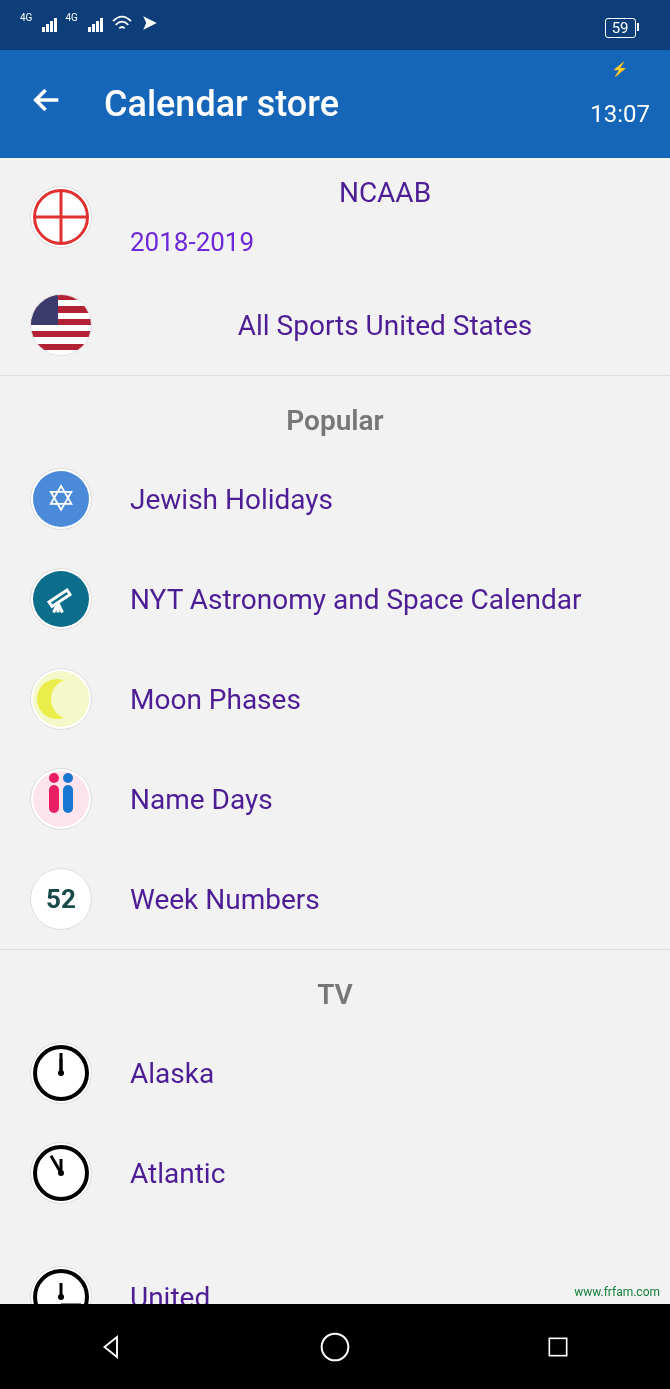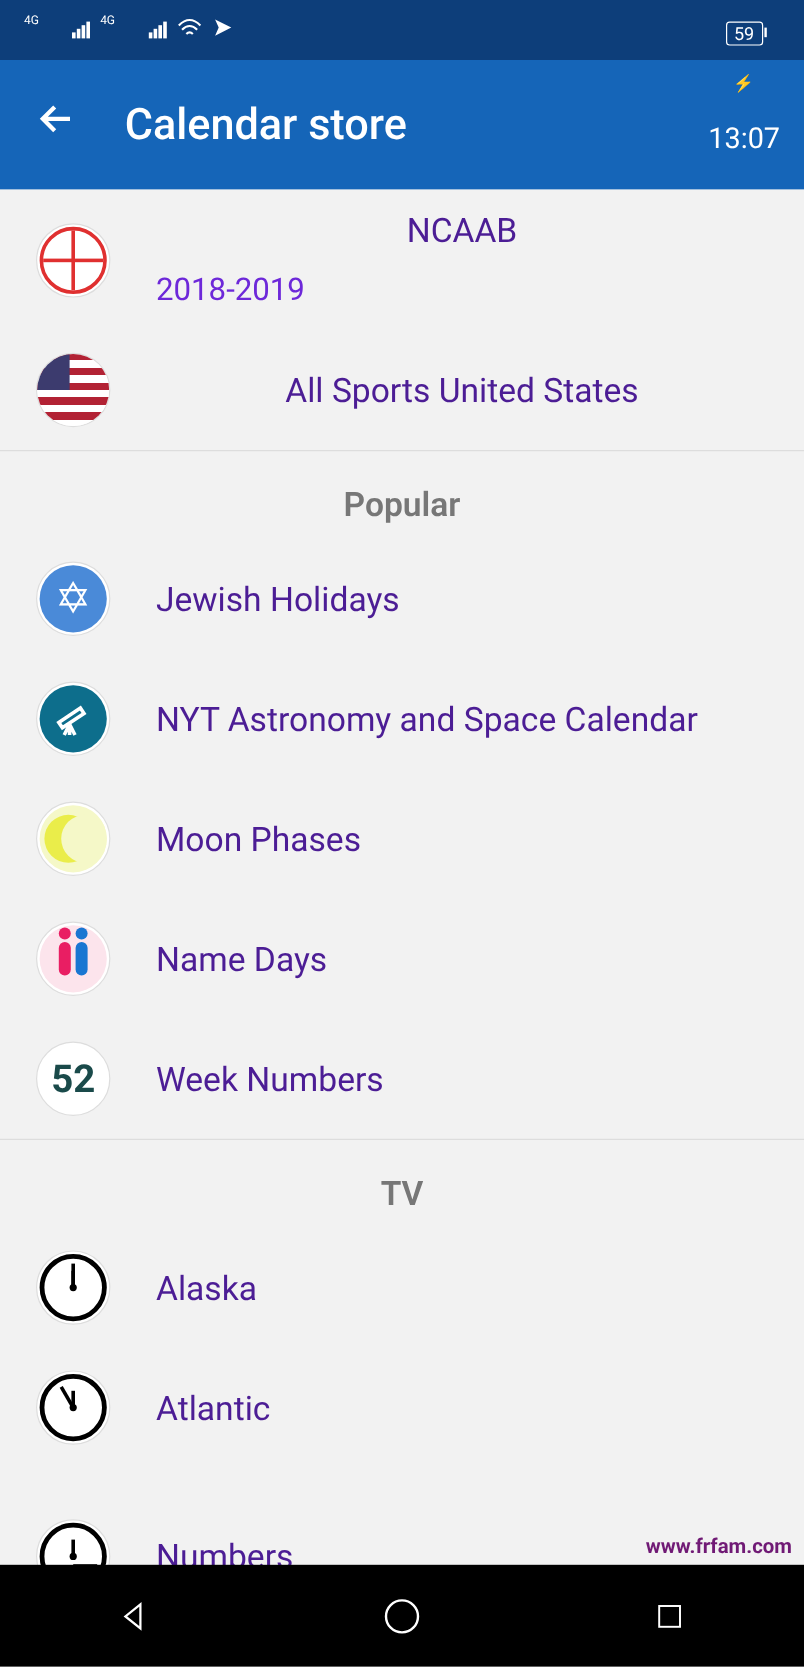--- a/index.html
+++ b/index.html
@@ -20,21 +20,21 @@
     justify-content: space-between;
     padding: 0 20px;
     font-size: 20px;
   }
   .status-left { display: flex; align-items: center; gap: 8px; }
   .status-right { display: flex; align-items: center; gap: 23px; flex-direction: column; }
   .signal { display: inline-flex; align-items: flex-end; gap: 1px; }
   .signal span { width: 3px; background: #fff; display: inline-block; }
   .signal span:nth-child(1){height:5px}.signal span:nth-child(2){height:8px}
   .signal span:nth-child(3){height:11px}.signal span:nth-child(4){height:14px}
-  .sup { font-size: 10px; position: relative; top: -8px; margin-right: 20px; }
+  .sup { font-size: 10px; position: relative; top: -8px; margin-right: 2px; }
   .battery {
     border: 1.5px solid #fff; border-radius: 3px;
     padding: 0 6px; font-size: 15px; position: relative;
   }
   .battery::after{content:"";position:absolute;right:-4px;top:4px;width:2px;height:8px;background:#fff;}
   .app-bar {
     height: 108px;
     background: #1565b8;
     color: #fff;
     display: flex;
@@ -72,40 +72,40 @@
   }
   .divider { height: 1px; background: #ddd; }
   .nav-bar {
     position: absolute; bottom: 0; left: 0; right: 0;
     height: 85px; background: #000;
     display: flex; align-items: center; justify-content: space-around;
   }
   .nav-btn { width: 36px; height: 36px; display:flex;align-items:center;justify-content:center;cursor:pointer;}
   .watermark {
     position: absolute; bottom: 90px; right: 10px;
-    font-size: 17px; color: #701a75; font-weight: bold;
+    font-size: 12px; color: #15803d;
   }
   
   .basketball { width:56px;height:56px;border:3px solid #e03030;border-radius:50%;position:relative;}
   .basketball::before,.basketball::after{content:"";position:absolute;background:#e03030;}
   .basketball::before{width:3px;height:100%;left:50%;transform:translateX(-50%);}
   .basketball::after{width:100%;height:3px;top:50%;transform:translateY(-50%);}
   .flag-us{width:62px;height:62px;background:linear-gradient(#b22234 0 10%,#fff 10% 20%,#b22234 20% 30%,#fff 30% 40%,#b22234 40% 50%,#fff 50% 60%,#b22234 60% 70%,#fff 70% 80%,#b22234 80% 90%,#fff 90% 100%);position:relative;}
   .flag-us::before{content:"";position:absolute;top:0;left:0;width:45%;height:50%;background:#3c3b6e;}
   .star-david{width:56px;height:56px;border-radius:50%;background:#4a8ad8;display:flex;align-items:center;justify-content:center;color:#fff;font-size:36px;}
   .telescope{width:56px;height:56px;border-radius:50%;background:#0d6e8c;display:flex;align-items:center;justify-content:center;}
   .moon-bg{width:56px;height:56px;border-radius:50%;background:#f5f8c8;position:relative;overflow:hidden;}
   .moon-bg::before{content:"";position:absolute;width:40px;height:40px;border-radius:50%;background:#eaed4a;left:4px;top:8px;}
   .moon-bg::after{content:"";position:absolute;width:40px;height:40px;border-radius:50%;background:#f5f8c8;left:18px;top:8px;}
   .nameday{width:56px;height:56px;border-radius:50%;background:#fce4ec;display:flex;align-items:center;justify-content:center;gap:4px;}
   .person{width:10px;height:28px;border-radius:5px;position:relative;}
   .person::before{content:"";position:absolute;width:10px;height:10px;border-radius:50%;top:-12px;left:0;}
   .person.f{background:#e91e63;}.person.f::before{background:#e91e63;}
   .person.m{background:#1976d2;}.person.m::before{background:#1976d2;}
-  .weeknum{font-size:32px;font-weight:700;color:#1a4a4a;}
+  .weeknum{font-size:26px;font-weight:700;color:#1a4a4a;}
   .clock{width:56px;height:56px;border:4px solid #000;border-radius:50%;position:relative;background:#fff;}
   .clock::before,.clock::after{content:"";position:absolute;background:#000;left:50%;transform-origin:bottom center;}
   .clock::before{width:3px;height:20px;top:4px;transform:translateX(-50%);}
   .clock::after{width:3px;height:14px;top:10px;transform:translateX(-50%) rotate(0deg);}
   .clock.c11::before{transform:translateX(-50%) rotate(-30deg);}
   .clock.c3::before{transform:translateX(-50%) rotate(90deg);top:12px;}
   .clock.c3::after{transform:translateX(-50%);}
   .clock .dot{position:absolute;width:6px;height:6px;background:#000;border-radius:50%;top:50%;left:50%;transform:translate(-50%,-50%);}
 </style>
 </head>
@@ -251,21 +251,21 @@
         </div>
       </div>
     <div class="item-title">Atlantic</div>
   </div>
   <div class="list-item tall" style="padding-bottom:0;">
     <div class="icon-circle" style="margin-bottom:-30px;">
         <div class="clock c3">
           <div class="dot"></div>
         </div>
       </div>
-    <div class="item-title" style="margin-bottom:-30px;">Numbers</div>
+    <div class="item-title" style="margin-bottom:-30px;">United</div>
   </div>
 
 </div>
 
 <div class="watermark">www.frfam.com</div>
 
 <div class="nav-bar">
   <div class="nav-btn">
     <svg width="30" height="30" viewBox="0 0 24 24" fill="none" stroke="#fff" stroke-width="1.5">
         <path d="M16 4 L6 12 L16 20 Z"></path>

